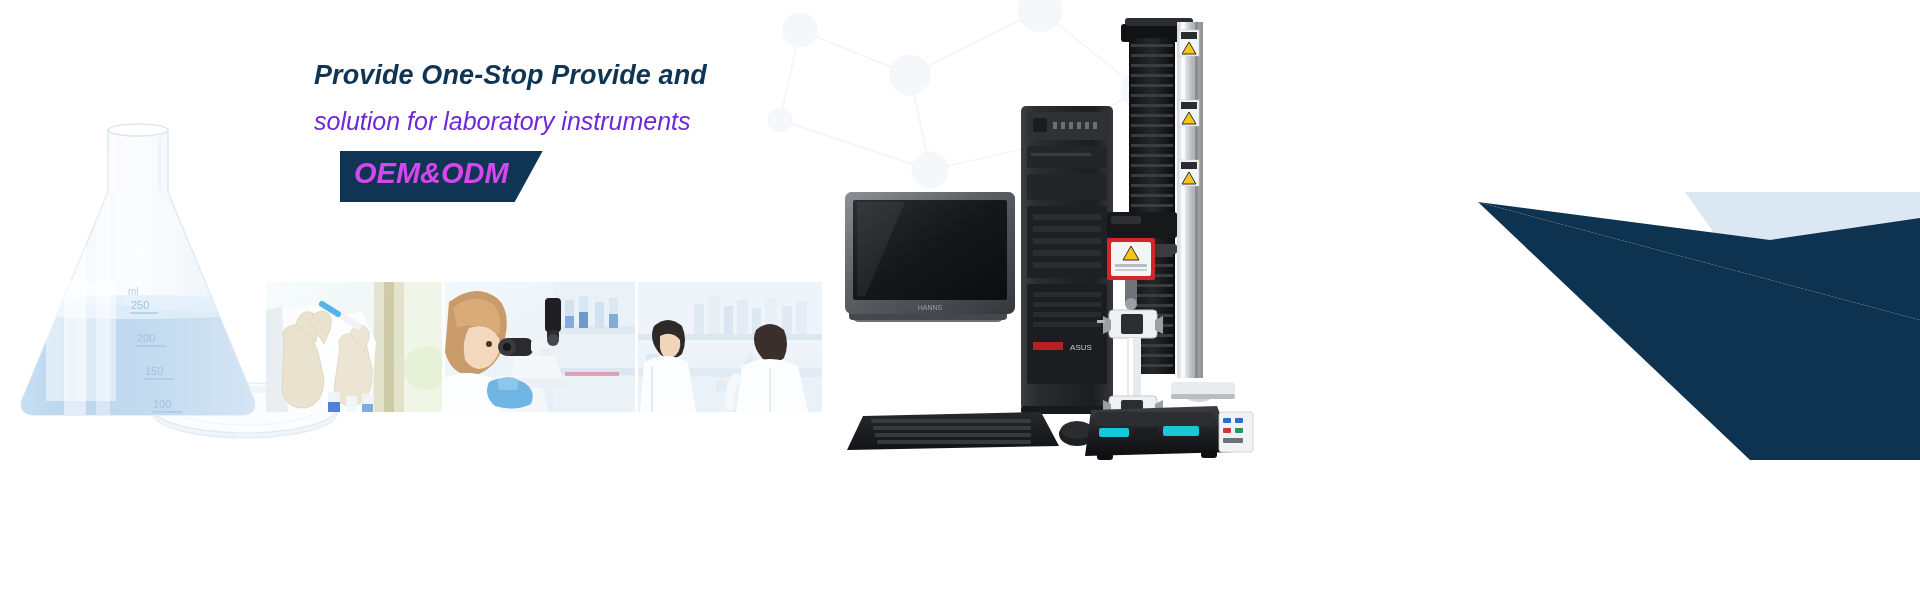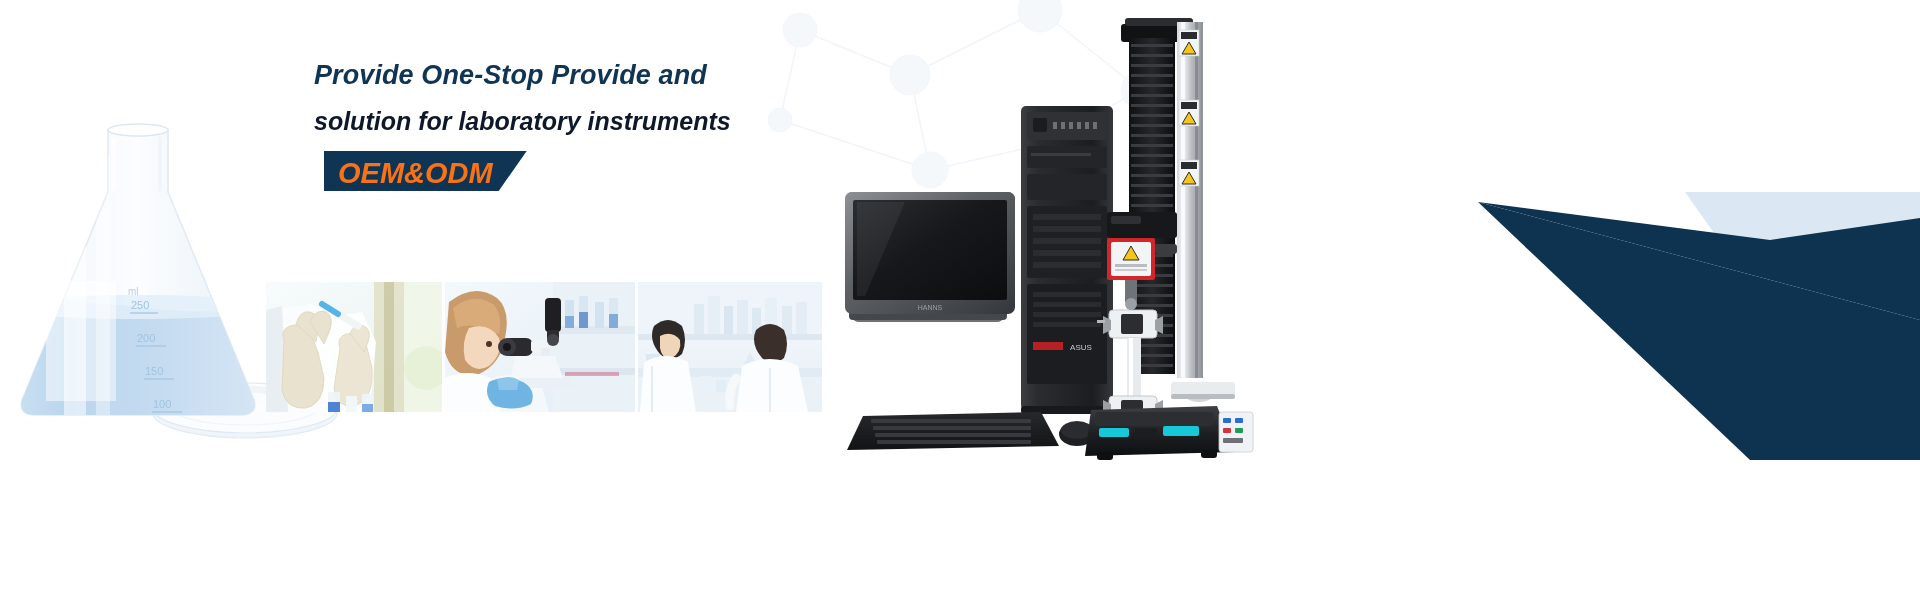--- a/index.html
+++ b/index.html
@@ -14,27 +14,27 @@
   
   .glassware { position:absolute; left:-10px; top:95px; width:400px; height:400px; }
 
   
   .headline-block { position:absolute; left:314px; top:58px; width:760px; }
   .headline-line1 {
     font-size:27px; font-style:italic; font-weight:bold; color:#0f3css; color:#103453;
     letter-spacing:.1px; line-height:34px; white-space:nowrap;
   }
   .headline-line2 {
-    margin-top:13px; font-size:25px; font-style:italic; font-weight:bold;
-    color:#0f172a; line-height:32px; white-space:nowrap;
+    margin-top:13px; font-size:25px; font-style:italic; font-weight:normal;
+    color:#6d28d9; line-height:32px; white-space:nowrap;
   }
   .oem-badge {
-    position:relative; margin-top:14px; margin-left:10px;
-    display:inline-block; height:40px; padding:0 34px 0 14px;
-    background:#103453; color:#f97316;
+    position:relative; margin-top:14px; margin-left:26px;
+    display:inline-block; height:51px; padding:0 34px 0 14px;
+    background:#103453; color:#d946ef;
     font-size:29px; font-style:italic; font-weight:bold; line-height:45px;
     white-space:nowrap;
     clip-path:polygon(0 0, 100% 0, calc(100% - 28px) 100%, 0 100%);
   }
 
   
   .photo-strip { position:absolute; left:266px; top:282px; width:556px; height:130px; display:flex; }
   .photo-cell { position:relative; height:130px; overflow:hidden; background:#eef3f7; }
   .photo-cell.c1 { width:176px; }
   .photo-cell.c2 { width:3px; background:#ffffff; }

